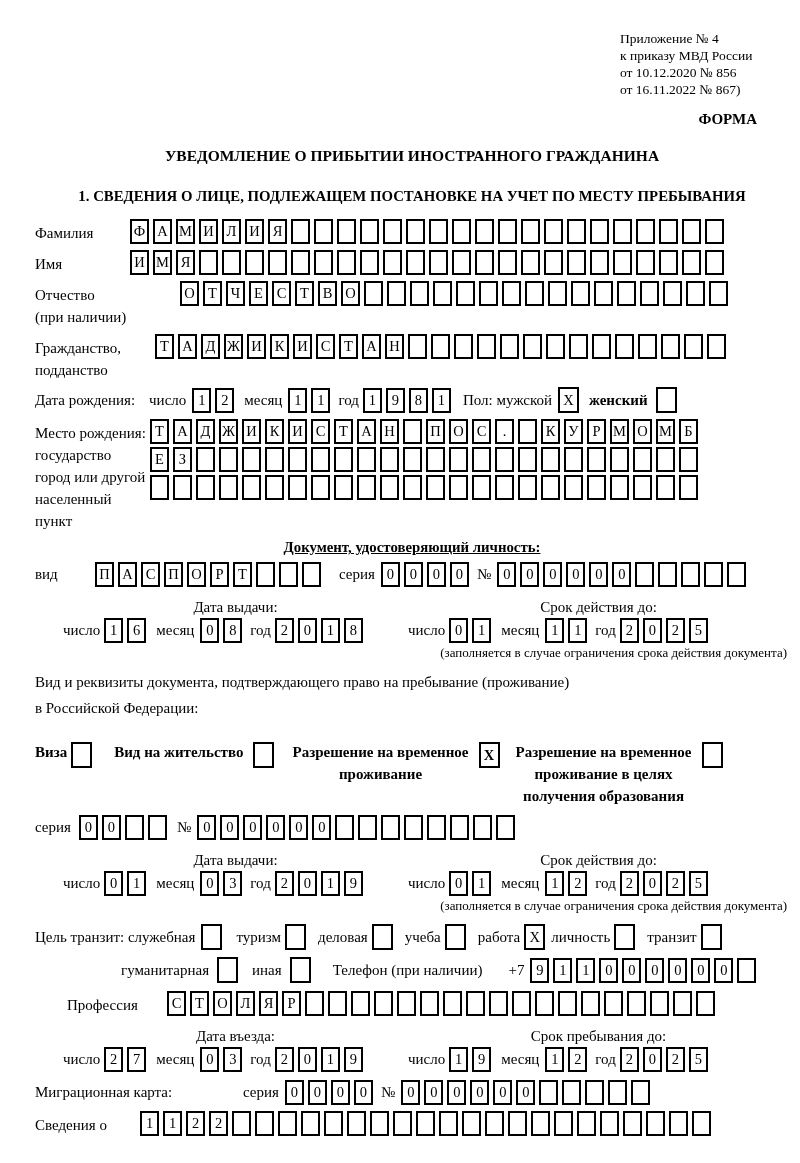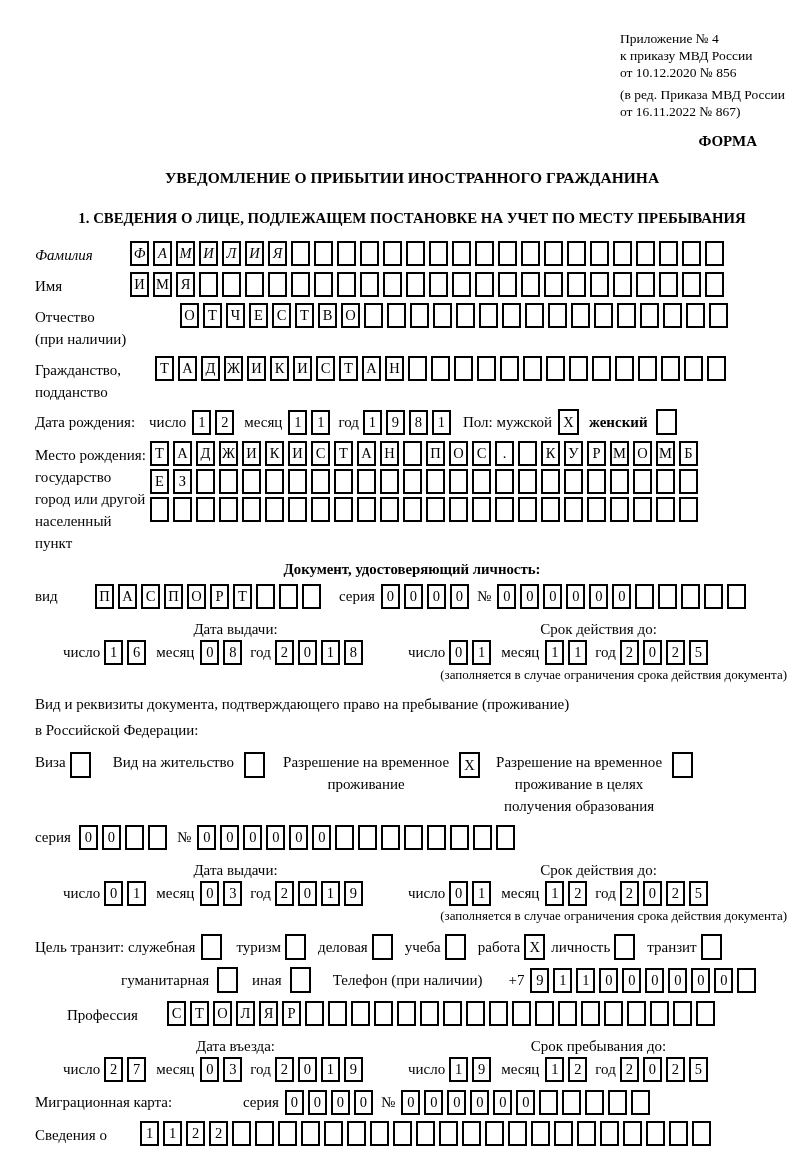--- a/index.html
+++ b/index.html
@@ -25,66 +25,65 @@
   .cell {
     display: inline-flex; flex: none; align-items: center; justify-content: center;
     width: 19px; height: 25px; border: 2px solid #000; margin-right: 4px;
     font-size: 14.5px; line-height: 1; background: #fff;
   }
   .cells { display: inline-flex; flex-wrap: nowrap; }
   .checkbox { width: 21px; height: 26px; margin-right: 0; }
 
   
   .frow { display: flex; align-items: flex-start; margin-top: 6px; }
-  .frow.first { margin-top: 14px; font-style: italic; }
+  .frow.first { margin-top: 14px; }
   .flabel { flex: none; padding-top: 3px; line-height: 22px; }
   .w95 { width: 95px; } .w120 { width: 120px; } .w145 { width: 145px; }
   .w115 { width: 115px; } .w100 { width: 100px; margin-left: 32px; } .w105 { width: 105px; }
   .cellcol .cells { display: flex; margin-bottom: 3px; }
   .cellcol.wide .cells { margin-bottom: 7px; }
 
   .inline-row { display: flex; align-items: center; flex-wrap: nowrap; }
   .inline-row > span { flex: none; }
   .gap4 { margin-right: 4px; } .gap6 { margin-right: 6px; } .gap8 { margin-right: 8px; }
   .ml6 { margin-left: 6px; } .ml10 { margin-left: 10px; font-weight: bold; }
 
   
-  .doc-heading { text-align: center; font-weight: bold; font-size: 14.8px; margin-top: 7px; }
+  .doc-heading { text-align: center; font-weight: bold; font-size: 14.8px; margin-top: 7px; text-decoration: underline; }
 
   
   .dates-block { margin-top: 12px; }
   .dates-heads { display: flex; }
   .dh-left { width: 345px; margin-left: 28px; text-align: center; }
   .dh-right { flex: 1; text-align: center; }
   .dates-fields { display: flex; margin-top: 2px; }
   .df-left { width: 345px; margin-left: 28px; }
   .df-right { flex: 1; }
   .fine-print { text-align: right; font-size: 13px; margin-top: 2px; margin-right: 2px; }
 
   .residence-doc { margin-top: 8px; line-height: 26px; }
 
-  .permit-row { display: flex; align-items: flex-start; margin-top: 8px; }
+  .permit-row { display: flex; align-items: flex-start; margin-top: 20px; font-weight: bold; }
   .permit-item { display: flex; align-items: flex-start; }
   .permit-item .plabel { padding-top: 3px; }
   .center-label { text-align: center; line-height: 22px; }
   .permit-row .checkbox { margin-left: 10px; margin-top: 1px; }
 
   .purpose-row { margin-top: 10px; }
   .purpose-row2 { margin-top: 7px; margin-left: 86px; }
 </style>
 </head>
 <body>
 
 <div class="page">
 
   <div class="top-right">
     <div>Приложение № 4</div>
     <div>к приказу МВД России</div>
     <div>от 10.12.2020 № 856</div>
-    <div class="hdr-gap">(в ред. Приказа МВД России</div>
     <div>от 16.11.2022 № 867)</div>
   </div>
 
   <div class="forma">ФОРМА</div>
 
   <div class="title">
     <div>УВЕДОМЛЕНИЕ О ПРИБЫТИИ ИНОСТРАННОГО ГРАЖДАНИНА</div>
   </div>
 
   <div class="sec-head">1. СВЕДЕНИЯ О ЛИЦЕ, ПОДЛЕЖАЩЕМ ПОСТАНОВКЕ НА УЧЕТ ПО МЕСТУ ПРЕБЫВАНИЯ</div>

